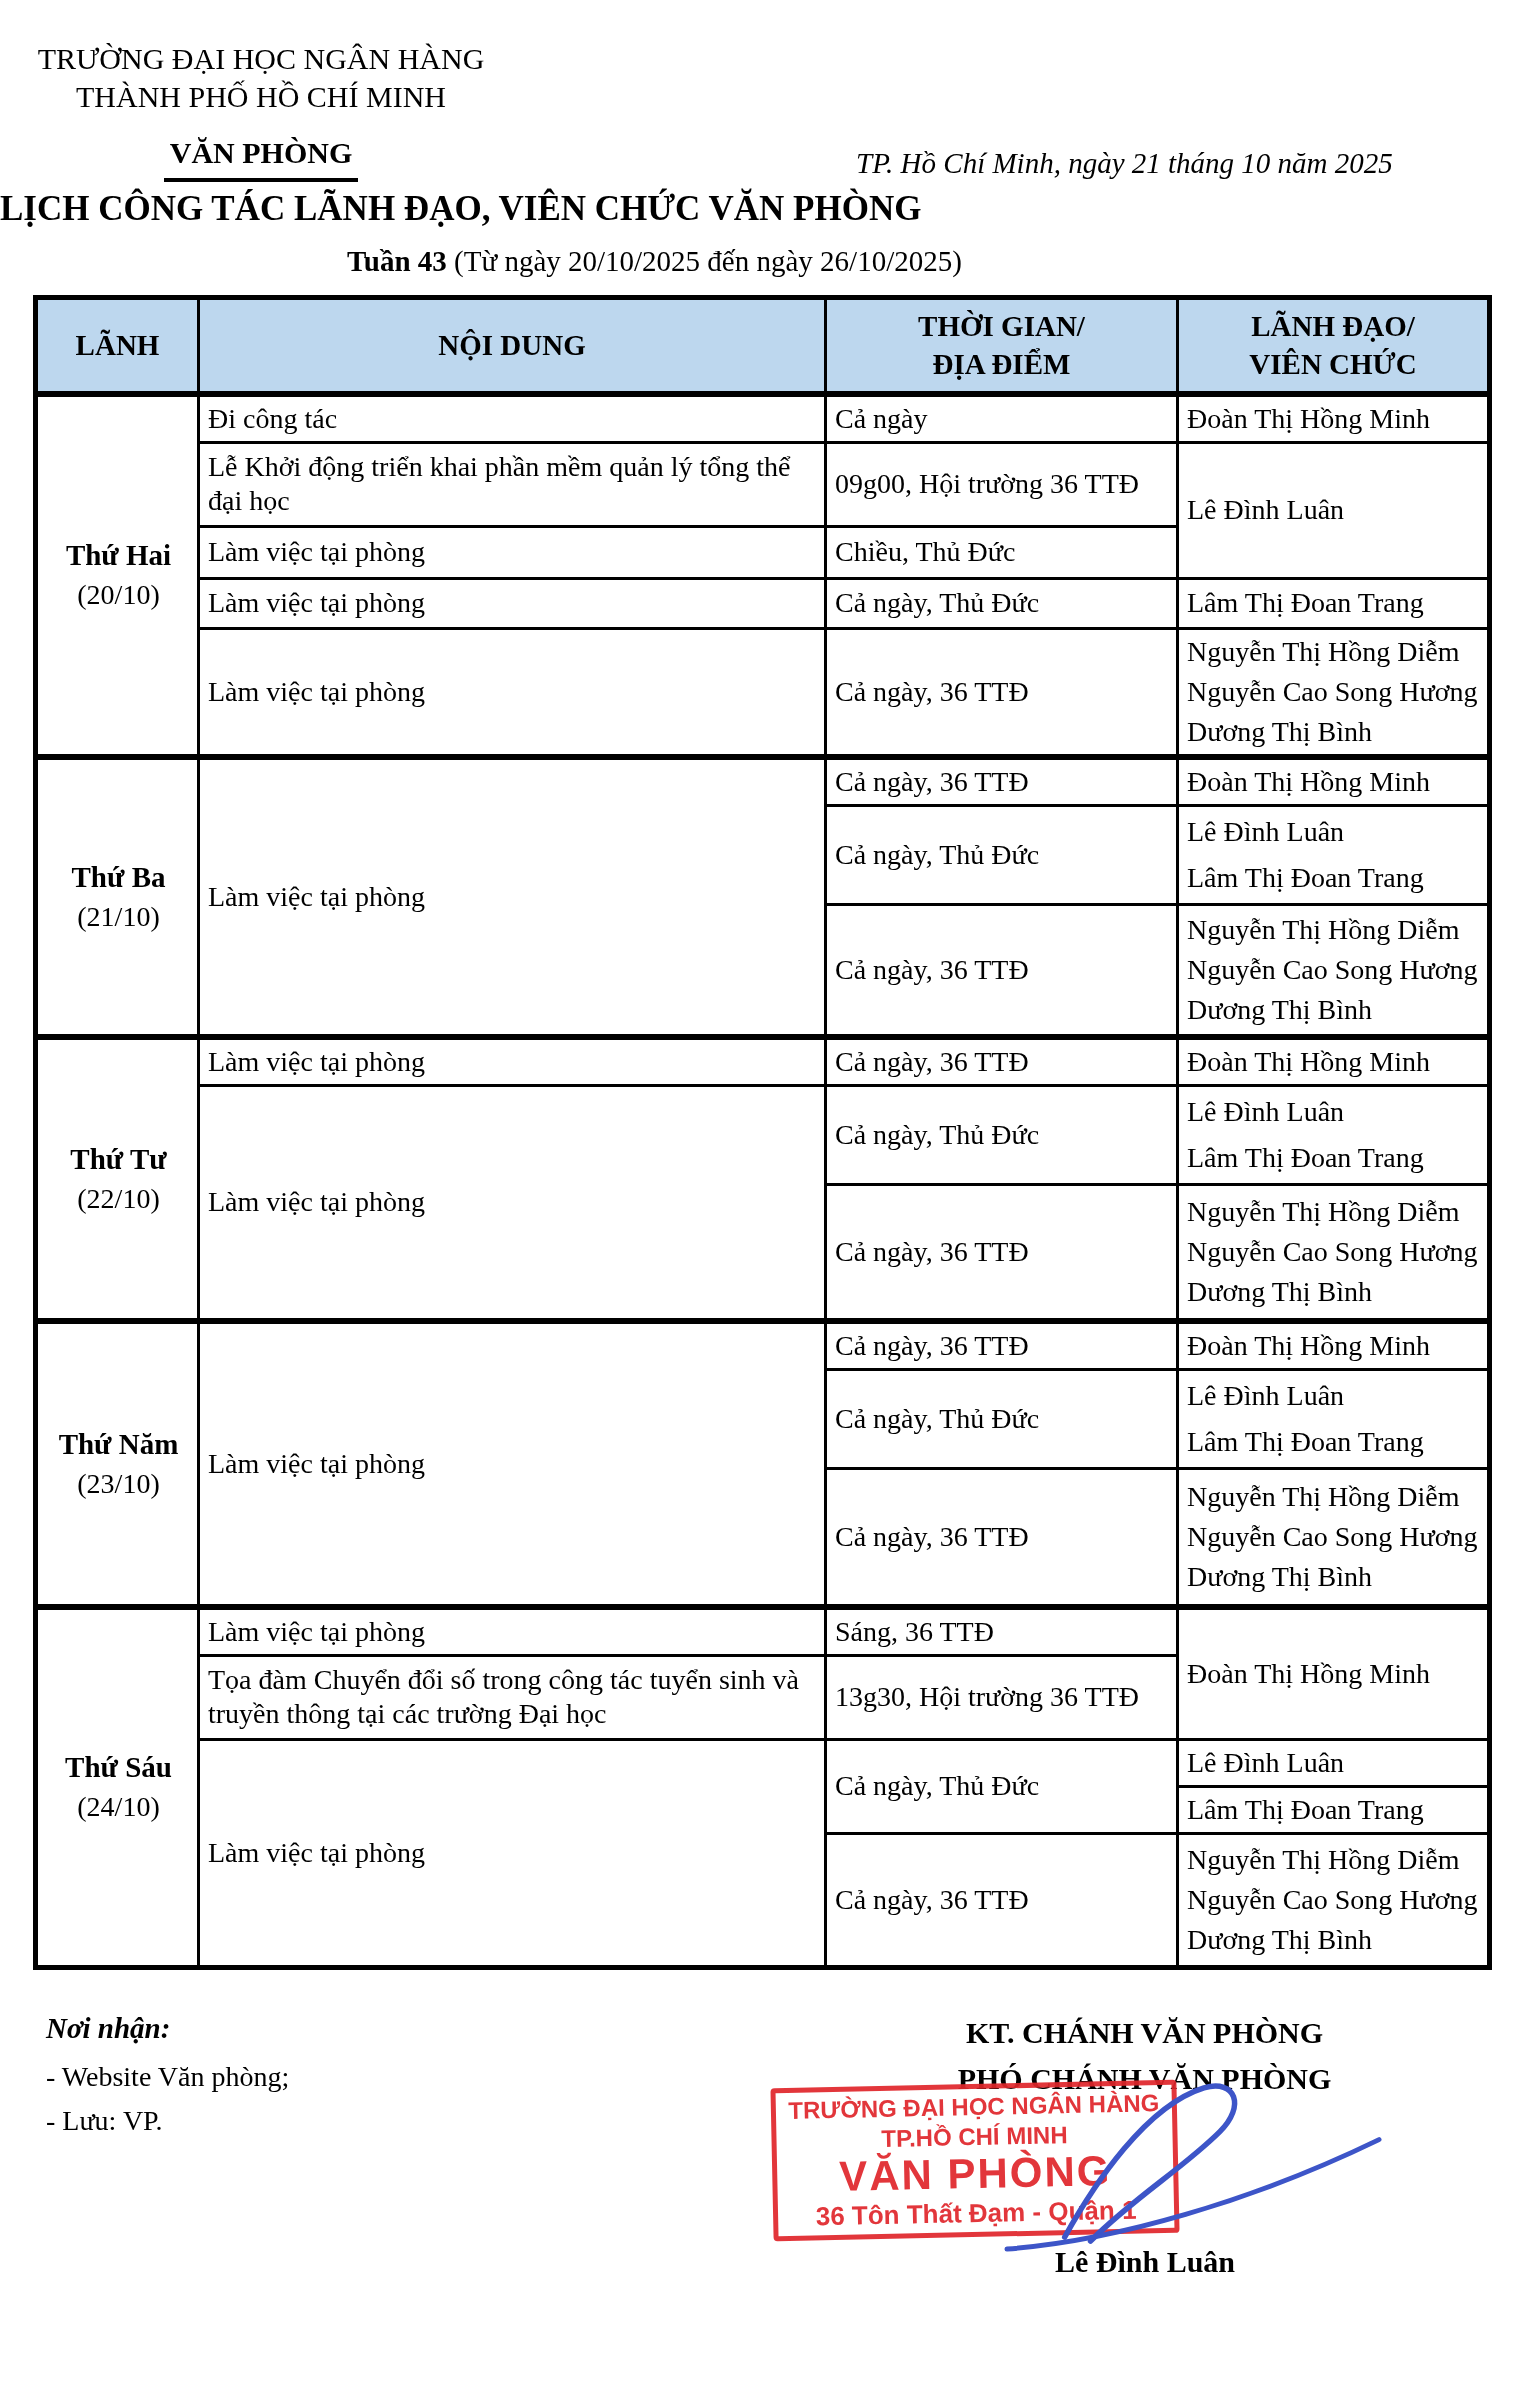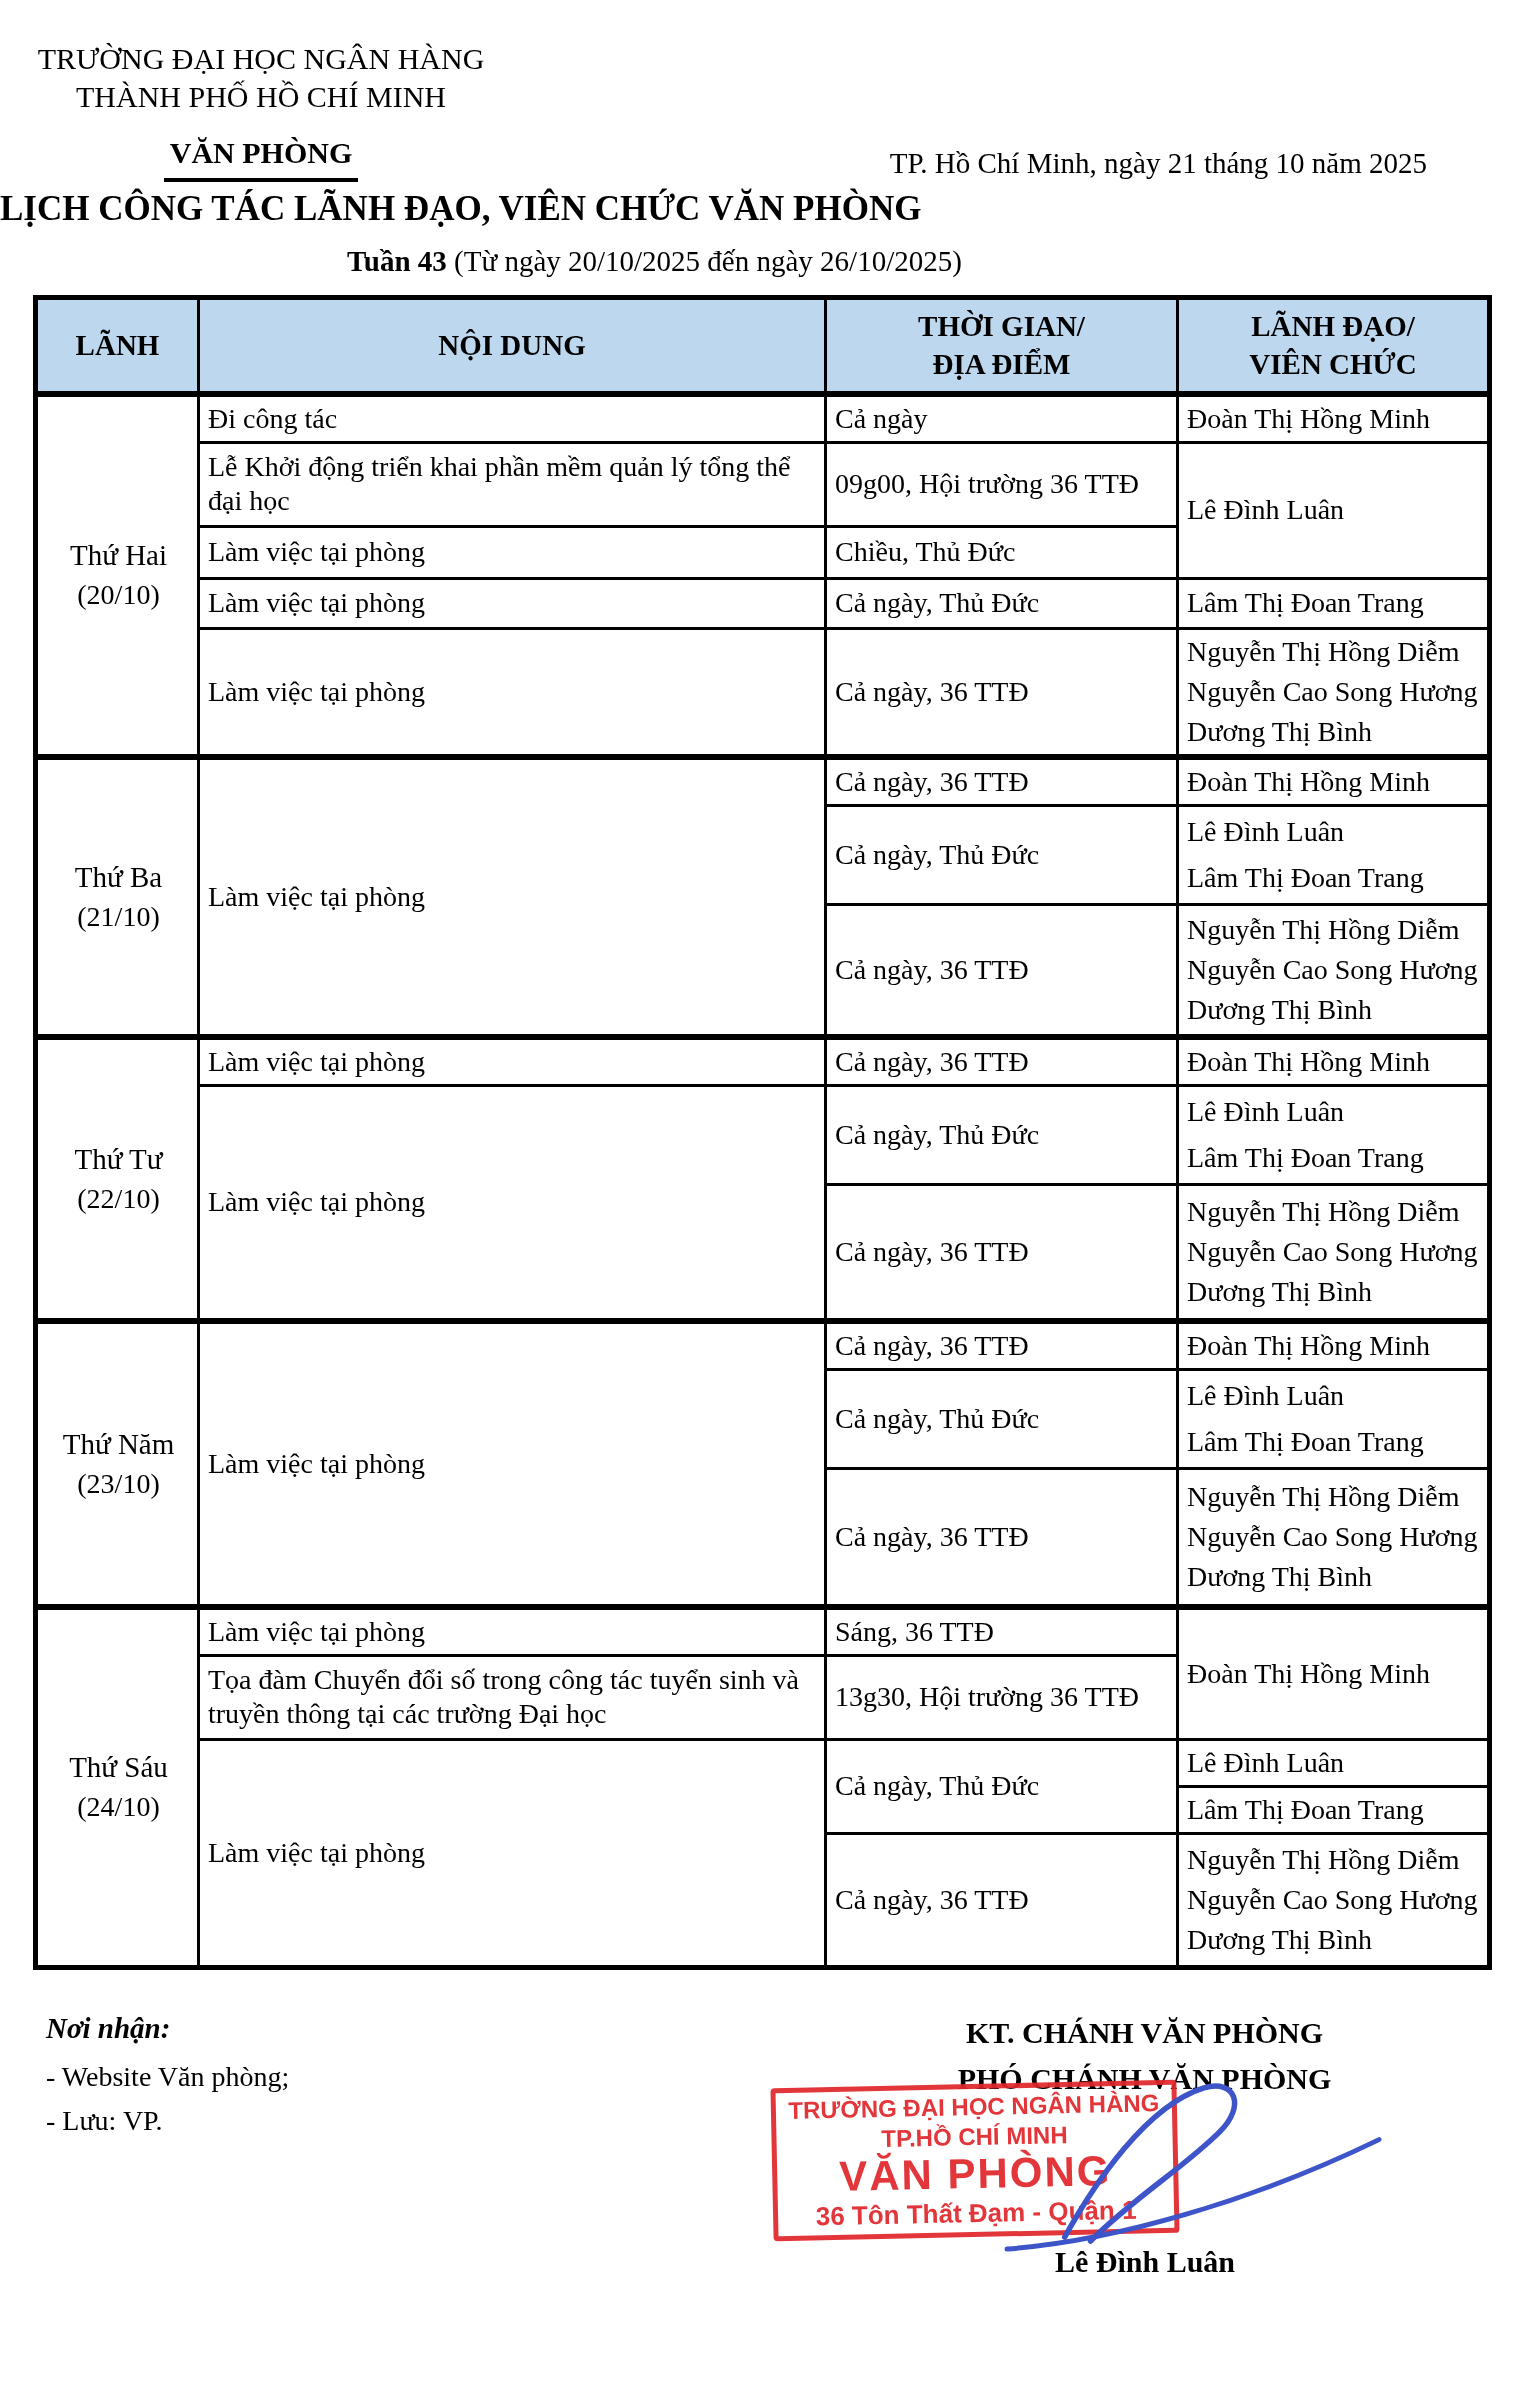--- a/index.html
+++ b/index.html
@@ -14,22 +14,22 @@
     font-family:"Liberation Serif","DejaVu Serif",serif;
     color:var(--ink);
     width:1516px;height:2404px;position:relative;overflow:hidden;
   }
   .abs{position:absolute;}
 
   
   .org-block{left:30px;top:40px;width:462px;text-align:center;font-size:30px;line-height:38px;}
   .org-office{display:inline-block;font-weight:bold;margin-top:18px;
     border-bottom:4px solid var(--ink);padding:0 6px 6px 6px;}
-  .date-line{left:856px;top:147px;width:571px;text-align:right;
-    font-size:29px;}
+  .date-line{left:856px;top:147px;width:571px;text-align:left;
+    font-style:italic;font-size:29px;}
   .doc-title{left:0;top:189px;width:1516px;
     font-weight:bold;font-size:35px;}
   .doc-subtitle{left:0;top:245px;width:1309px;text-align:center;font-size:29px;}
   .doc-subtitle b{font-weight:bold;}
 
   
   table.sched{
     left:33px;top:295px;position:absolute;width:1455px;
     border-collapse:collapse;table-layout:fixed;
     border:5px solid var(--ink);
@@ -41,21 +41,21 @@
     text-align:center;vertical-align:middle;line-height:38px;
   }
   table.sched td{
     border:3px solid var(--ink);
     font-size:28px;vertical-align:middle;
     padding:2px 6px 2px 8px;line-height:34px;
     overflow:hidden;
   }
   tr.day-start td{border-top-width:6px;}
   td.col-day{text-align:center;padding:0;}
-  td.col-day .day-name{font-weight:normal;font-size:29px;line-height:40px;}
+  td.col-day .day-name{font-weight:bold;font-size:29px;line-height:40px;}
   td.col-day div{line-height:40px;}
   td.col-people div{line-height:40px;}
   td.col-people.spread div{line-height:46px;}
 
   
   .recipients{left:46px;top:2012px;width:617px;font-size:28px;}
   .recipients .rec-label{font-weight:bold;font-style:italic;font-size:29px;margin-bottom:10px;}
   .recipients .rec-item{line-height:44px;}
   .sig-titles{left:806px;top:2010px;width:677px;text-align:center;
     font-weight:bold;font-size:30px;line-height:46px;}

